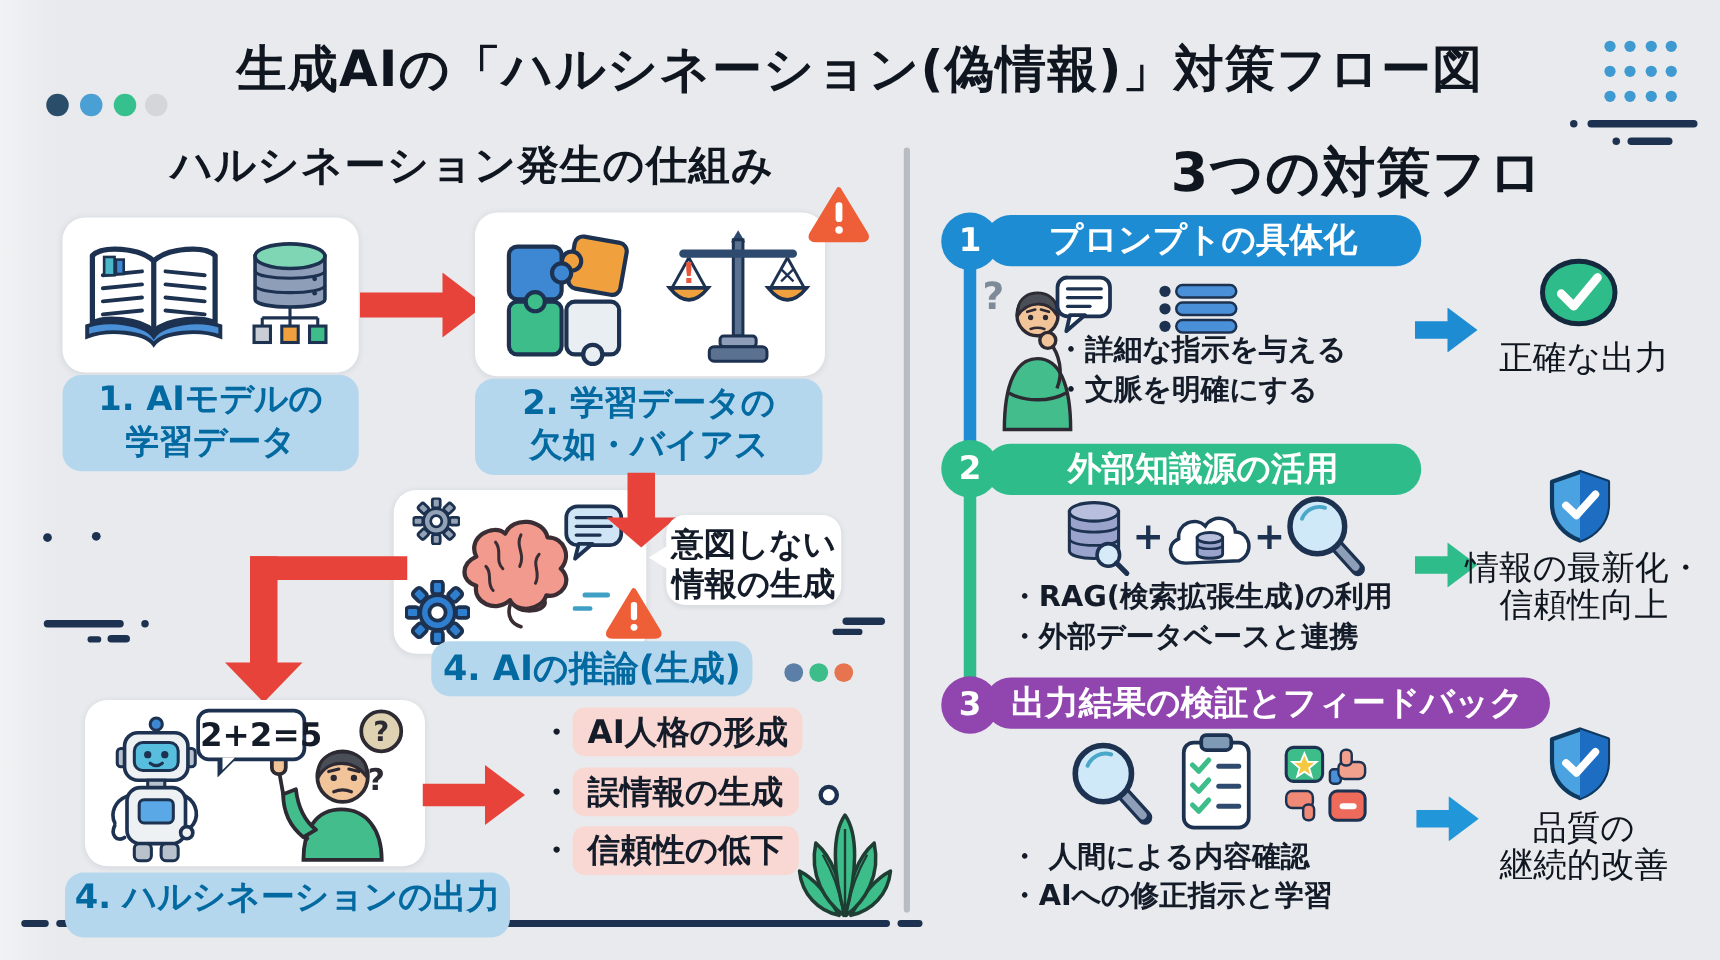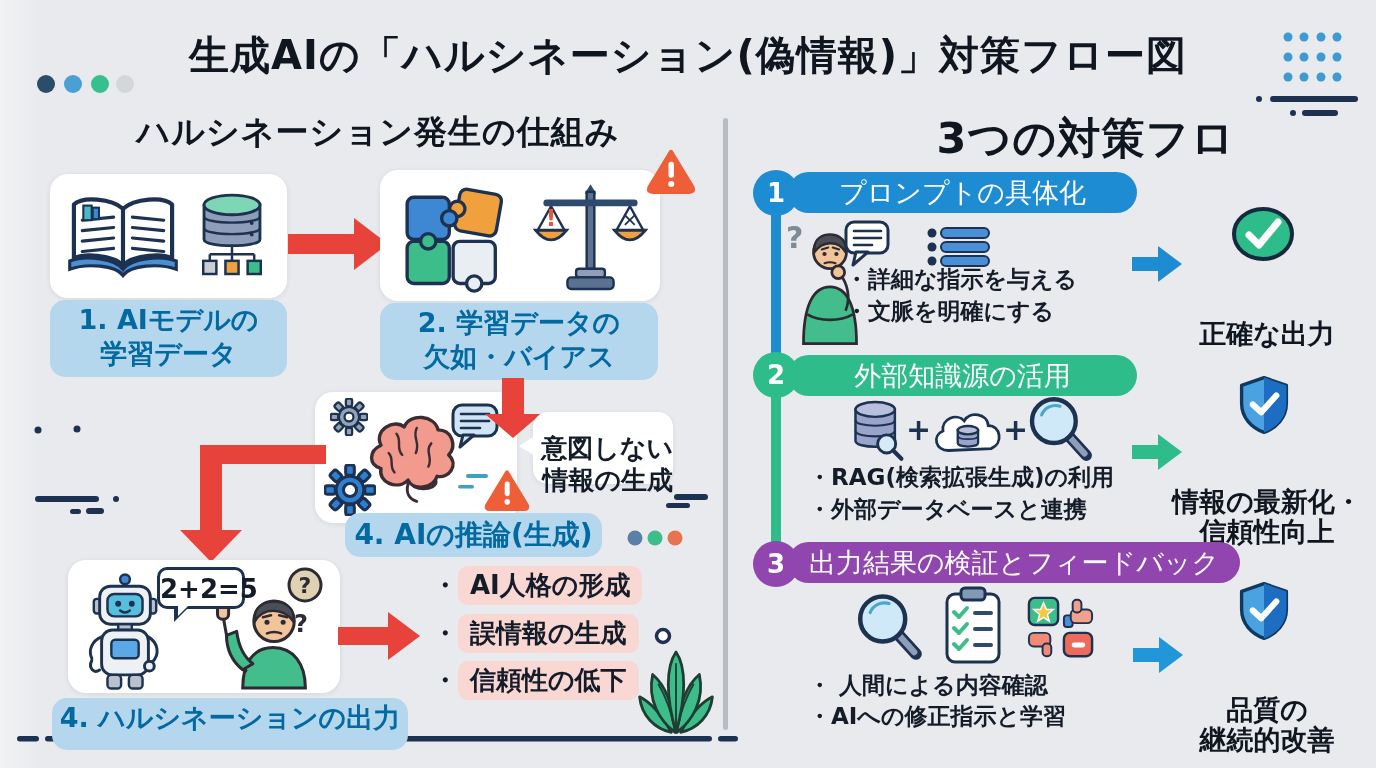--- a/index.html
+++ b/index.html
@@ -2,24 +2,24 @@
 <html><head>
 <meta charset="utf-8">
 <style>
   html,body{margin:0;padding:0;}
   body{font-family:"DejaVu Sans","Liberation Sans",sans-serif;}
   #canvas{position:relative;width:1376px;height:768px;background:linear-gradient(90deg,#f0f2f4 0%,#e8eaed 3%,#e8eaed 100%);overflow:hidden;color:#141c29;}
   .abs{position:absolute;}
   .card{position:absolute;background:#ffffff;border-radius:18px;box-shadow:0 1px 5px rgba(25,45,75,.10);}
   .lbl{position:absolute;background:#b4d7ee;border-radius:15px;color:#0369a1;font-weight:bold;text-align:center;}
   .heading{position:absolute;font-weight:bold;color:#10161f;text-align:center;letter-spacing:1px;}
-  .pillbar{position:absolute;height:41px;border-radius:21px;color:#ffffff;font-weight:normal;font-size:27px;line-height:41px;text-align:center;}
+  .pillbar{position:absolute;height:41px;border-radius:21px;color:#ffffff;font-weight:bold;font-size:27px;line-height:41px;text-align:center;}
   .numcircle{position:absolute;width:46px;height:46px;border-radius:50%;color:#fff;font-weight:bold;font-size:26px;line-height:46px;text-align:center;}
   .rbullet{position:absolute;font-size:23px;font-weight:bold;color:#141c29;white-space:nowrap;}
-  .outcome{position:absolute;width:200px;text-align:center;font-size:27px;font-weight:bold;color:#10161f;line-height:30px;margin-top:47px;}
+  .outcome{position:absolute;width:200px;text-align:center;font-size:27px;font-weight:normal;color:#10161f;line-height:30px;}
   .pinkhl{display:inline-block;background:#f9d7d2;border-radius:10px;padding:2px 12px;}
   .conseq{position:absolute;font-size:26px;font-weight:bold;color:#141c29;white-space:nowrap;}
   .calloutline{line-height:32px;}
 </style>
 </head>
 <body>
 
 <div id="canvas">
 
   <svg class="abs" style="left:34px;top:72px" width="104" height="24">
@@ -248,21 +248,21 @@
     <rect x="27" y="16" width="6.5" height="19" rx="3" fill="#fff"></rect>
     <circle cx="30.3" cy="42.5" r="3.6" fill="#fff"></circle>
   </svg>
   <div class="lbl" style="left:345px;top:513px;width:257px;height:44px;font-size:28px;line-height:44px">4. AIの推論(生成)</div>
 
   <svg class="abs" style="left:485px;top:378px" width="56" height="62">
     <rect x="17" y="0" width="22" height="38" fill="#e8433a"></rect>
     <polygon points="0,36 56,36 28,60" fill="#e8433a"></polygon>
   </svg>
 
-  <div class="abs" style="left:533px;top:412px;width:140px;height:72px;background:#fff;border-radius:15px;text-align:right;font-weight:bold;font-size:26px;padding-top:20px;box-sizing:border-box;box-shadow:0 1px 4px rgba(25,45,75,.10)">
+  <div class="abs" style="left:533px;top:412px;width:140px;height:72px;background:#fff;border-radius:15px;text-align:center;font-weight:bold;font-size:26px;padding-top:8px;box-sizing:border-box;box-shadow:0 1px 4px rgba(25,45,75,.10)">
     <div class="calloutline">意図しない</div>
     <div class="calloutline">情報の生成</div>
   </div>
   <div class="abs" style="left:519px;top:436px;width:0;height:0;border-top:10px solid transparent;border-bottom:10px solid transparent;border-right:16px solid #fff"></div>
 
   <svg class="abs" style="left:176px;top:440px" width="150" height="125">
     <rect x="24" y="5" width="126" height="19" fill="#e8433a"></rect>
     <rect x="24" y="5" width="22" height="88" fill="#e8433a"></rect>
     <polygon points="4,90 66,90 35,122" fill="#e8433a"></polygon>
   </svg>

